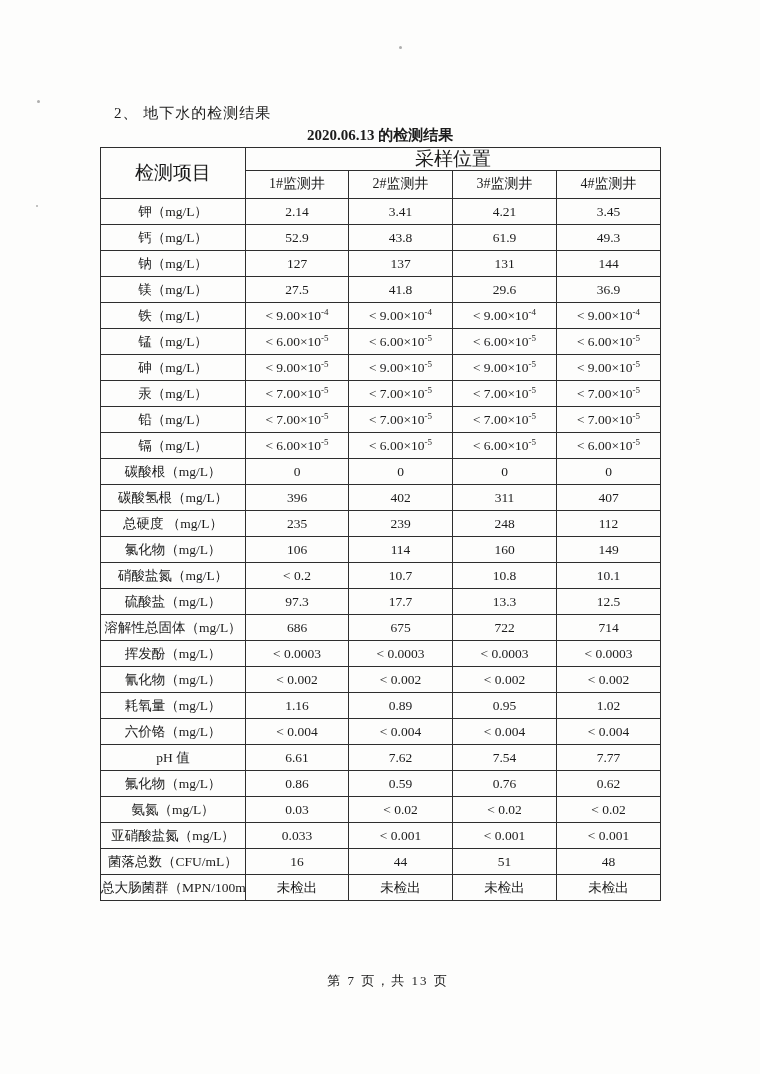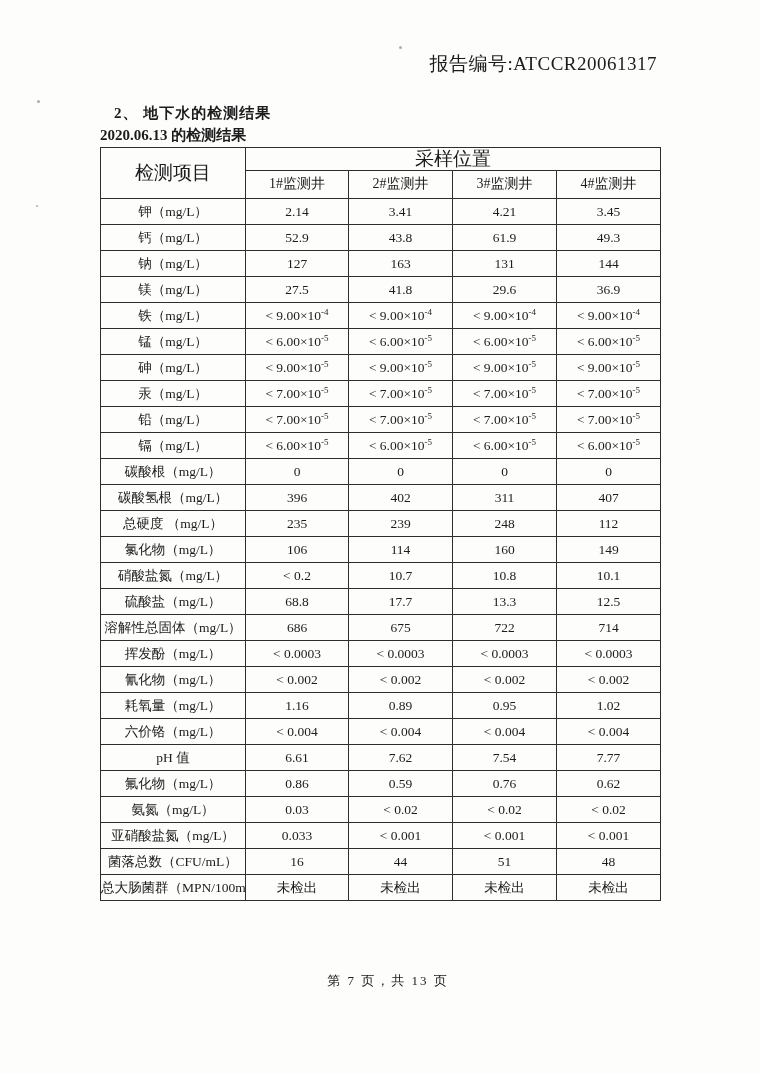--- a/index.html
+++ b/index.html
@@ -18,29 +18,30 @@
     right: 103px;
     font-size: 19px;
     letter-spacing: 0.5px;
     white-space: nowrap;
   }
   .section-title {
     position: absolute;
     top: 104px;
     left: 114px;
     font-size: 15px;
-    font-weight: bold;
+    font-weight: normal;
     letter-spacing: 1px;
     white-space: nowrap;
   }
   .table-title {
     position: absolute;
     top: 126px;
     left: 100px;
     width: 560px;
+    text-align: center;
     font-size: 15px;
     font-weight: bold;
   }
   table.results {
     position: absolute;
     top: 147px;
     left: 100px;
     width: 560px;
     border-collapse: collapse;
     table-layout: fixed;
@@ -78,21 +79,20 @@
   }
   .speck.s1 { left: 399px; top: 46px;  width: 3px; height: 3px; }
   .speck.s2 { left: 37px;  top: 100px; width: 3px; height: 3px; }
   .speck.s3 { left: 36px;  top: 205px; width: 2px; height: 2px; }
 </style>
 </head>
 <body>
 
 <div class="page">
 
-  <div class="report-no">报告编号:ATCCR20061317</div>
 
   <div class="section-title">2、 地下水的检测结果</div>
 
   <div class="table-title">2020.06.13 的检测结果</div>
 
   <table class="results">
     <colgroup>
       <col style="width:145px">
       <col style="width:103px">
       <col style="width:104px">
@@ -122,21 +122,21 @@
         <tr>
           <td>钙（mg/L）</td>
           <td>52.9</td>
           <td>43.8</td>
           <td>61.9</td>
           <td>49.3</td>
         </tr>
         <tr>
           <td>钠（mg/L）</td>
           <td>127</td>
-          <td>163</td>
+          <td>137</td>
           <td>131</td>
           <td>144</td>
         </tr>
         <tr>
           <td>镁（mg/L）</td>
           <td>27.5</td>
           <td>41.8</td>
           <td>29.6</td>
           <td>36.9</td>
         </tr>
@@ -212,21 +212,21 @@
         </tr>
         <tr>
           <td>硝酸盐氮（mg/L）</td>
           <td>&lt; 0.2</td>
           <td>10.7</td>
           <td>10.8</td>
           <td>10.1</td>
         </tr>
         <tr>
           <td>硫酸盐（mg/L）</td>
-          <td>68.8</td>
+          <td>97.3</td>
           <td>17.7</td>
           <td>13.3</td>
           <td>12.5</td>
         </tr>
         <tr>
           <td>溶解性总固体（mg/L）</td>
           <td>686</td>
           <td>675</td>
           <td>722</td>
           <td>714</td>

